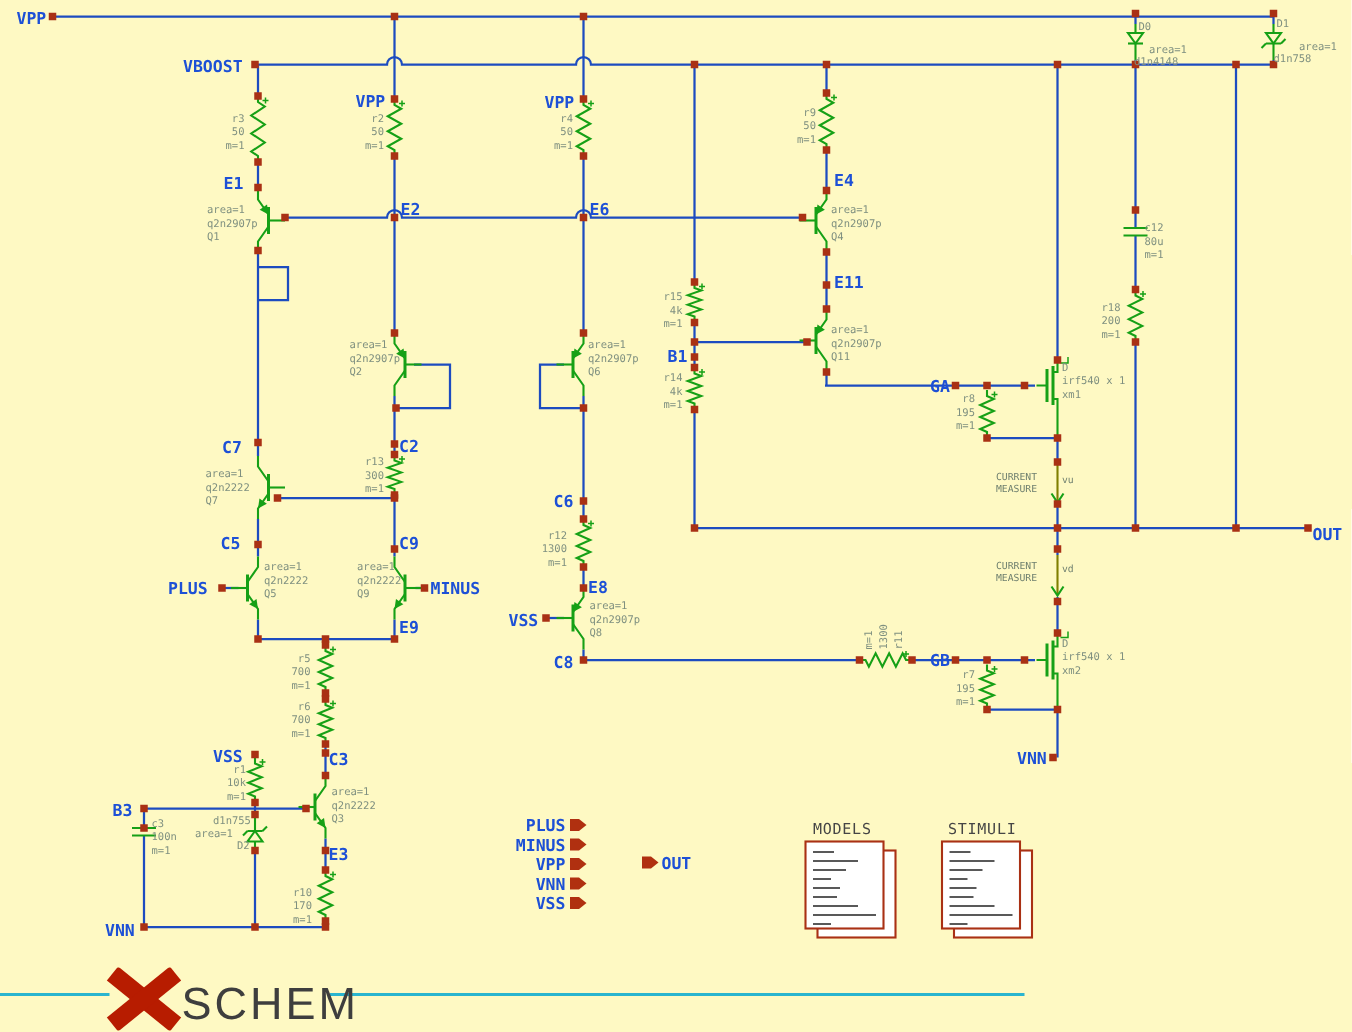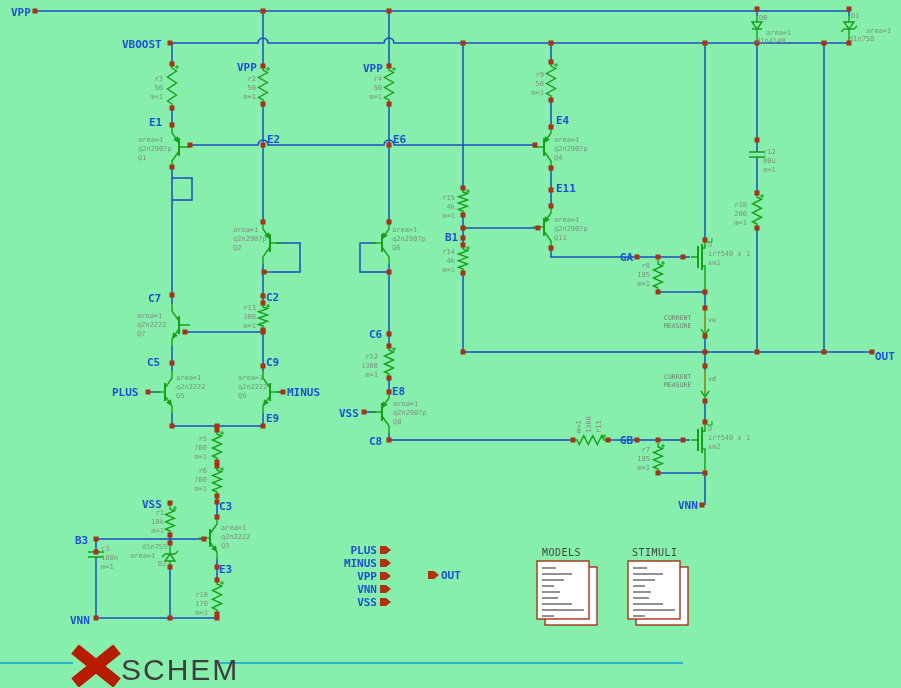--- a/index.html
+++ b/index.html
@@ -1,16 +1,16 @@
 <!DOCTYPE html>
 <html><head>
 <meta charset="utf-8">
 <style>
   html,body{margin:0;padding:0;background:#fff;}
-  #stage{position:relative;width:901px;height:688px;background:#86efac;overflow:hidden;
+  #stage{position:relative;width:901px;height:688px;background:#fef9c3;overflow:hidden;
          font-family:"DejaVu Sans Mono", monospace;}
   svg{position:absolute;left:0;top:0;}
   svg text{white-space:pre;}
   .net{font:600 11px "DejaVu Sans Mono",monospace;}
   .attr{font:400 7px "DejaVu Sans Mono",monospace;}
   .meas{font:400 6.5px "DejaVu Sans Mono",monospace;}
   .doct{font:400 10px "DejaVu Sans Mono",monospace;letter-spacing:.5px;}
   .footer-text{position:absolute;font-family:"DejaVu Sans Mono",monospace;}
   #logo-schem{position:absolute;left:121px;top:656px;font-family:"Liberation Sans",sans-serif;
               font-size:30px;line-height:28px;letter-spacing:2px;}

